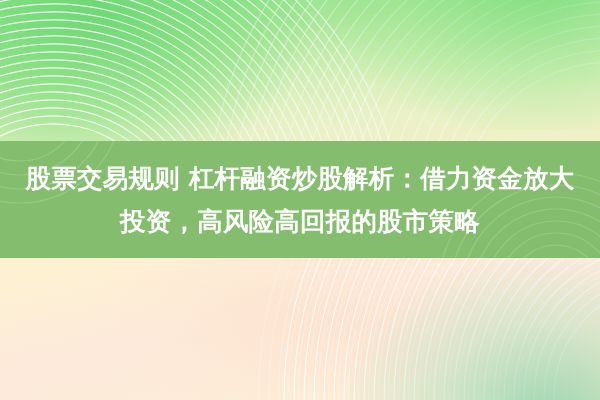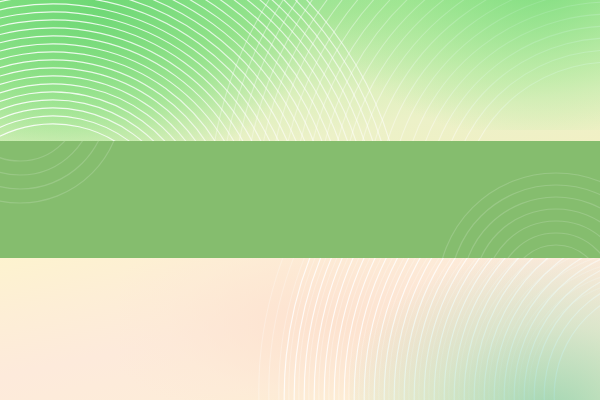--- a/index.html
+++ b/index.html
@@ -250,20 +250,22 @@
         <circle cx="556" cy="150" r="94"></circle>
         <circle cx="556" cy="150" r="106"></circle>
         <circle cx="556" cy="150" r="118"></circle>
         <circle cx="20" cy="-40" r="60"></circle>
         <circle cx="20" cy="-40" r="74"></circle>
         <circle cx="20" cy="-40" r="88"></circle>
         <circle cx="20" cy="-40" r="102"></circle>
       </g>
     </svg>
 
+    <h1 class="title-text">股票交易规则 杠杆融资炒股解析：借力资金放大
+投资，高风险高回报的股市策略</h1>
   </div>
 
   <div class="bottom-area">
     <svg class="arc-layer" viewBox="0 0 600 142" preserveAspectRatio="none" aria-hidden="true">
       <defs>
         <linearGradient id="botArcFade" x1="0.15" y1="1" x2="0.85" y2="0.15">
           <stop offset="0%" stop-color="#ffffff" stop-opacity="0.95"></stop>
           <stop offset="50%" stop-color="#ffffff" stop-opacity="0.72"></stop>
           <stop offset="100%" stop-color="#ffffff" stop-opacity="0.28"></stop>
         </linearGradient>

